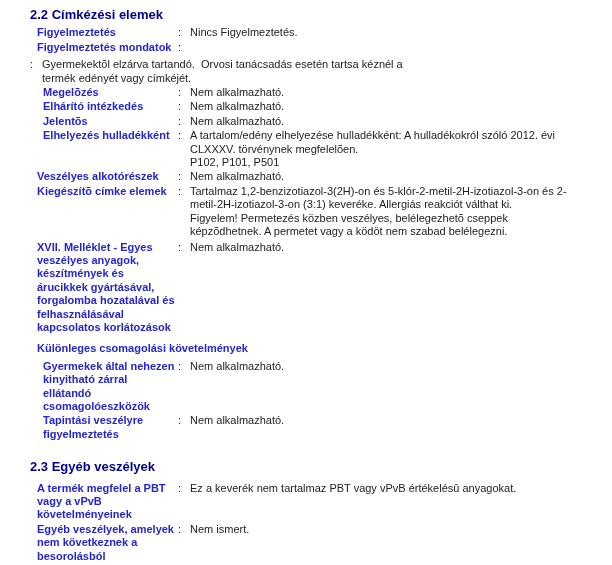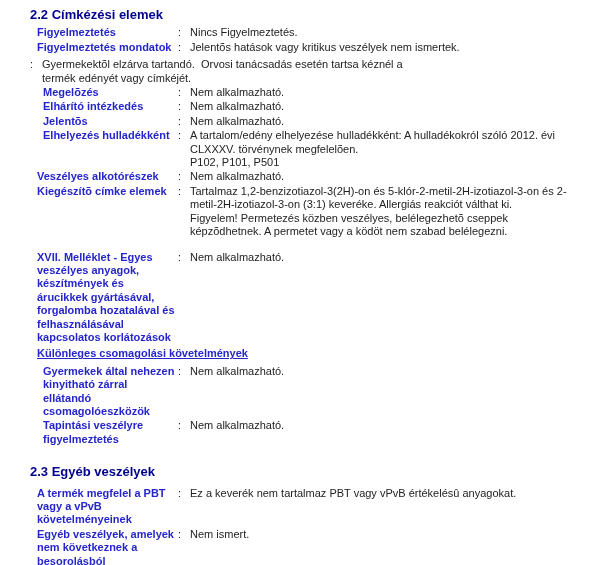--- a/index.html
+++ b/index.html
@@ -17,56 +17,53 @@
     font-size:11px;color:var(--text);
   }
   .page{padding:8px 16px 0 30px;box-sizing:border-box;width:612px;}
   .section-header{
     color:var(--navy);font-weight:bold;font-size:13px;
     margin:0 0 5px 0;line-height:13.4px;
   }
   .section-header.s23{margin-top:19px;margin-bottom:8px;}
   .row{display:flex;align-items:flex-start;margin-bottom:1px;}
   .row.mt4{margin-top:4px;}
-  .row.mt6{margin-top:12px;}
+  .row.mt6{margin-top:2px;}
   .label{
     flex:0 0 148px;box-sizing:border-box;
     padding-left:7px;padding-right:3px;
     color:var(--blue);font-weight:bold;line-height:13.4px;
   }
   .indent2 .label{padding-left:13px;}
   .colon{flex:0 0 12px;line-height:13.4px;}
   .value{flex:1;max-width:392px;line-height:13.4px;}
   .para{white-space:pre-wrap;}
   .subheading{
-    color:var(--blue);font-weight:bold;text-decoration:underline;
-    margin:3px 0 4px 7px;line-height:13.4px;
+    color:var(--blue);font-weight:bold;
+    margin:8px 0 4px 7px;line-height:13.4px;
   }
 </style>
 </head>
 <body>
 
 <div class="page">
 
   <div class="section-header">2.2 Címkézési elemek</div>
 
   <div class="row indent1">
     <div class="label">Figyelmeztetés</div>
     <div class="colon">:</div>
     <div class="value">
       <div class="para">Nincs Figyelmeztetés.</div>
     </div>
   </div>
 
   <div class="row indent1">
     <div class="label">Figyelmeztetés mondatok</div>
     <div class="colon">:</div>
-    <div class="value">
-      <div class="para">Jelentõs hatások vagy kritikus veszélyek nem ismertek.</div>
-    </div>
   </div>
 
   <div class="row indent2 mt4">
     <div class="colon">:</div>
     <div class="value">
       <div class="para">Gyermekektõl elzárva tartandó.  Orvosi tanácsadás esetén tartsa kéznél a termék edényét vagy címkéjét.</div>
     </div>
   </div>
 
   <div class="row indent2">

